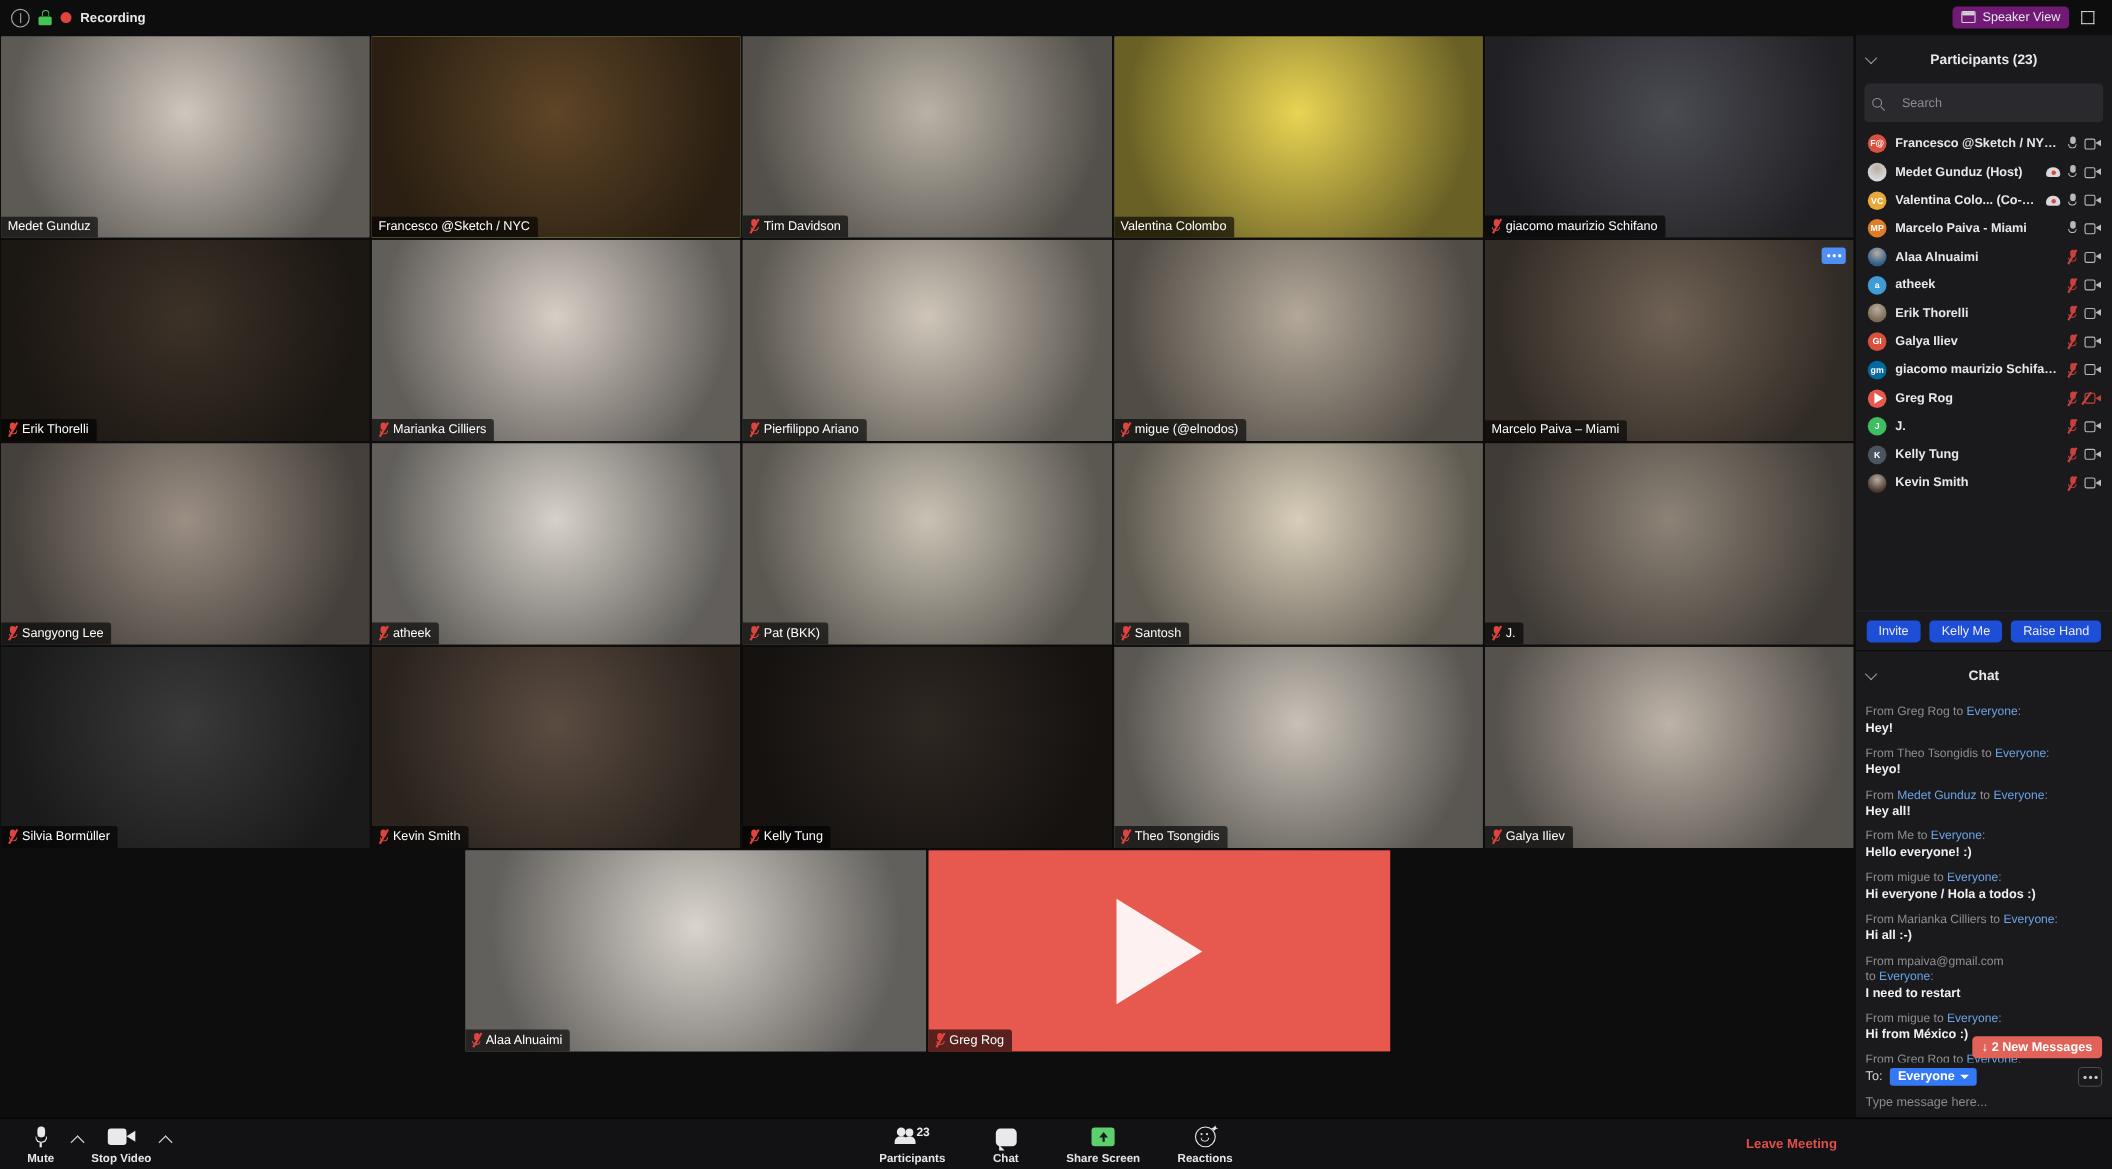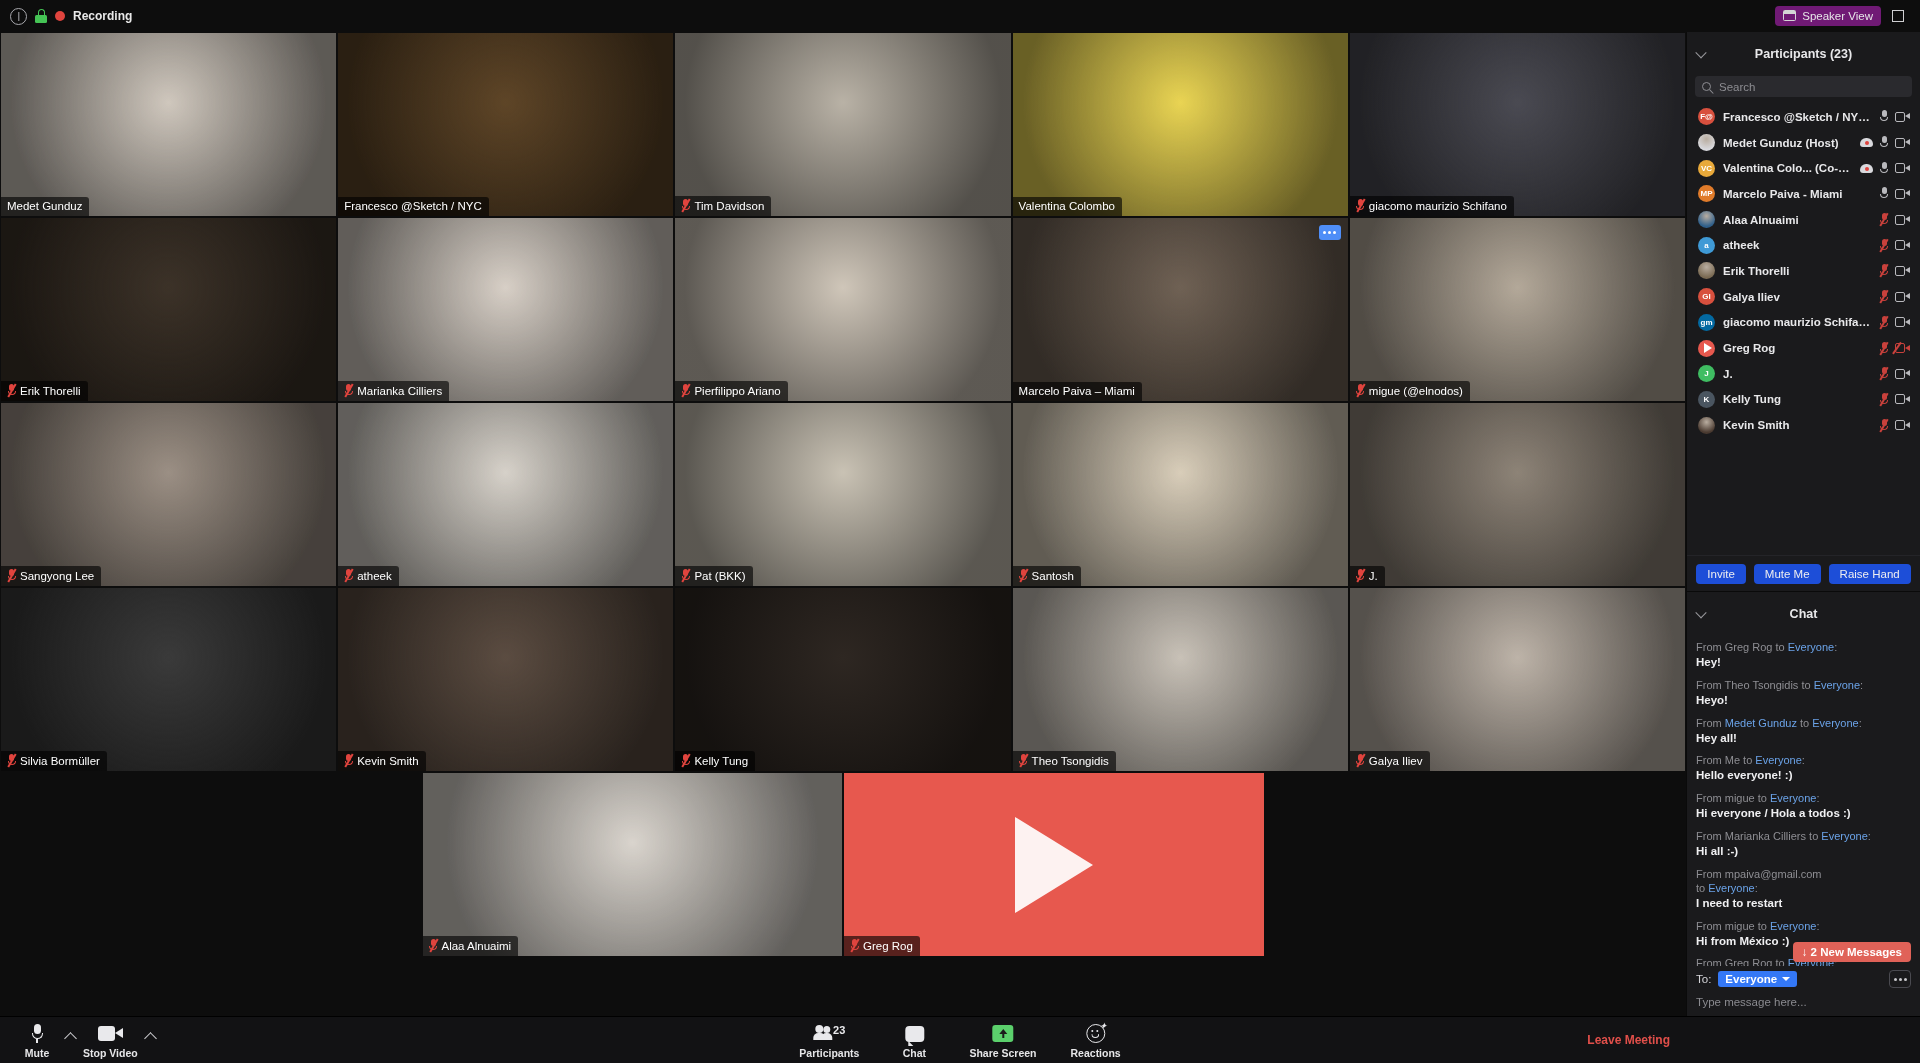--- a/index.html
+++ b/index.html
@@ -119,22 +119,22 @@
     position: relative; flex: none;
   }
   .panel-head .caret {
     position: absolute; left: 10px; top: 50%; width: 8px; height: 8px;
     border-left: 1.6px solid #9a9a9e; border-bottom: 1.6px solid #9a9a9e;
     transform: translateY(-65%) rotate(-45deg);
   }
   .panel-head .t { font-size: 12.5px; color: #e8e8ea; font-weight: bold; }
   .search-wrap { padding: 0 8px 7px 8px; flex:none; }
   .search-box {
-    height: 21px; background: #2a2a2e; border-radius: 4px; display: flex;
-    align-items: center; gap: 8px; padding: 0 7px; text-align: center;
+    height: 35px; background: #2a2a2e; border-radius: 4px; display: flex;
+    align-items: center; gap: 18px; padding: 0 7px; text-align: center;
   }
   .mag {
     width: 9px; height: 9px; border: 1.4px solid #8d8d92; border-radius: 50%;
     position: relative; flex:none;
   }
   .mag::after{ content:""; position:absolute; right:-3.5px; bottom:-2.5px; width:4.5px; height:1.4px; background:#8d8d92; transform: rotate(45deg);}
   .search-box .ph { font-size: 11.5px; color: #8d8d92; }
 
   .plist { flex: 1; overflow: hidden; padding: 0 0 2px 0; }
   .prow {
@@ -351,41 +351,41 @@
             <div class="name-tag">
               <span class="mic-mute">
                 <i class="cap"></i>
                 <i class="base"></i>
                 <i class="slash"></i>
               </span>
               <span>Pierfilippo Ariano</span>
             </div>
           </div>
           <div class="tile">
+            <div class="bgimg" style="background: radial-gradient(circle at 50% 38%, rgb(179, 168, 153) 0%, rgba(0, 0, 0, 0.55) 78%), rgb(179, 168, 153);"></div>
+            <div class="name-tag">
+              <span class="mic-mute">
+                <i class="cap"></i>
+                <i class="base"></i>
+                <i class="slash"></i>
+              </span>
+              <span>migue (@elnodos)</span>
+            </div>
+          </div>
+          <div class="tile">
             <div class="bgimg" style="background: radial-gradient(circle at 50% 38%, rgb(111, 97, 84) 0%, rgba(0, 0, 0, 0.55) 78%), rgb(111, 97, 84);"></div>
             <div class="more-btn">
               <i></i>
               <i></i>
               <i></i>
             </div>
             <div class="name-tag">
               <span>Marcelo Paiva – Miami</span>
             </div>
           </div>
-          <div class="tile">
-            <div class="bgimg" style="background: radial-gradient(circle at 50% 38%, rgb(179, 168, 153) 0%, rgba(0, 0, 0, 0.55) 78%), rgb(179, 168, 153);"></div>
-            <div class="name-tag">
-              <span class="mic-mute">
-                <i class="cap"></i>
-                <i class="base"></i>
-                <i class="slash"></i>
-              </span>
-              <span>migue (@elnodos)</span>
-            </div>
-          </div>
         </div>
         <div class="grid-row">
           <div class="tile">
             <div class="bgimg" style="background: radial-gradient(circle at 50% 38%, rgb(155, 143, 132) 0%, rgba(0, 0, 0, 0.55) 78%), rgb(155, 143, 132);"></div>
             <div class="name-tag">
               <span class="mic-mute">
                 <i class="cap"></i>
                 <i class="base"></i>
                 <i class="slash"></i>
               </span>
@@ -723,21 +723,21 @@
               <span class="icn-cam">
                 <i class="bd"></i>
                 <i class="ln"></i>
               </span>
             </div>
           </div>
         </div>
 
       <div class="plist-actions" id="pactions">
           <div class="pill-btn">Invite</div>
-          <div class="pill-btn">Mute Me</div>
+          <div class="pill-btn">Kelly Me</div>
           <div class="pill-btn">Raise Hand</div>
         </div>
 
       <div class="chat-sec">
         <div class="panel-head">
           <span class="caret"></span>
           <span class="t">Chat</span>
         </div>
         <div class="chat-body" id="chatbody">
             <div class="msg">

